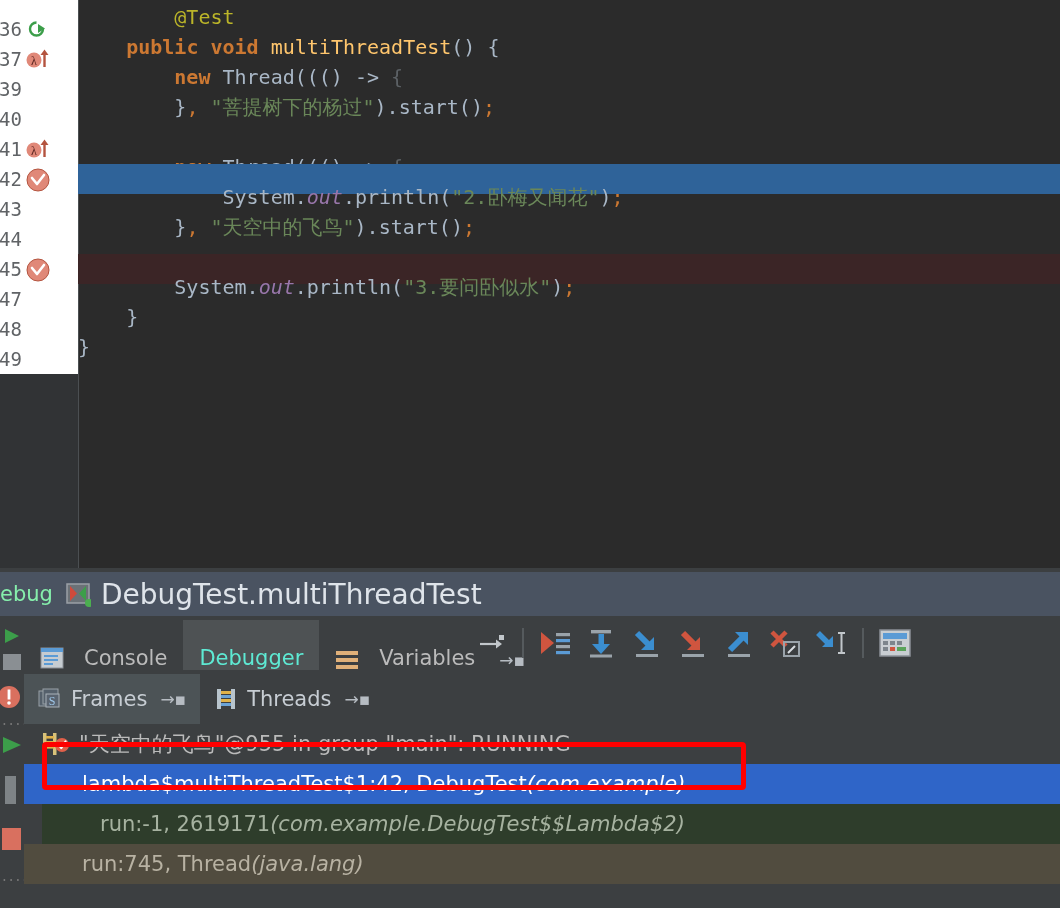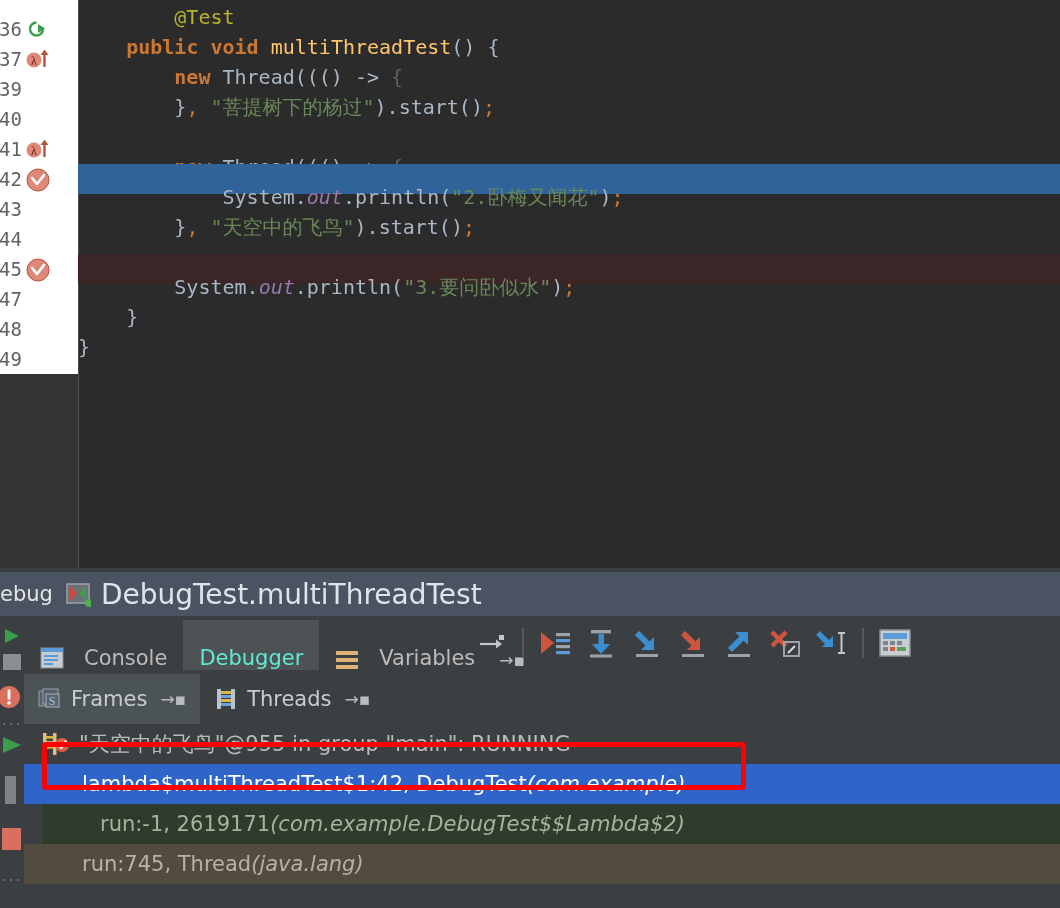--- a/index.html
+++ b/index.html
@@ -39,21 +39,21 @@
   .brace{color:#a9b7c6;}
   .fold{color:#5c6165;}
   .anno{color:#bbb529;}
 
   
   #debug{position:absolute;left:0;top:568px;width:1060px;height:340px;
          background:#3c3f41;}
 
   #dbg-header{position:absolute;left:0;top:4px;width:1060px;height:44px;
               background:#4a5361;display:flex;align-items:center;}
-  #dbg-header .lbl{color:#e5e5e5;font-size:21px;margin-left:0px;text-align:center;}
+  #dbg-header .lbl{color:#86efac;font-size:21px;margin-left:0px;text-align:center;}
   #dbg-title{color:#dfe4ea;font-size:28px;}
 
   #left-strip{position:absolute;left:0;top:48px;width:24px;height:292px;
               background:#3c3f41;}
 
   #tabrow{position:absolute;left:24px;top:48px;width:1036px;height:54px;
           background:#3c3f41;border-bottom:1px solid #2e3133;}
   .tab{height:50px;display:inline-flex;align-items:flex-end;gap:20px;
        padding:0 16px;color:#bbbbbb;font-size:21px;box-sizing:border-box;
        float:left;margin-top:4px;}

